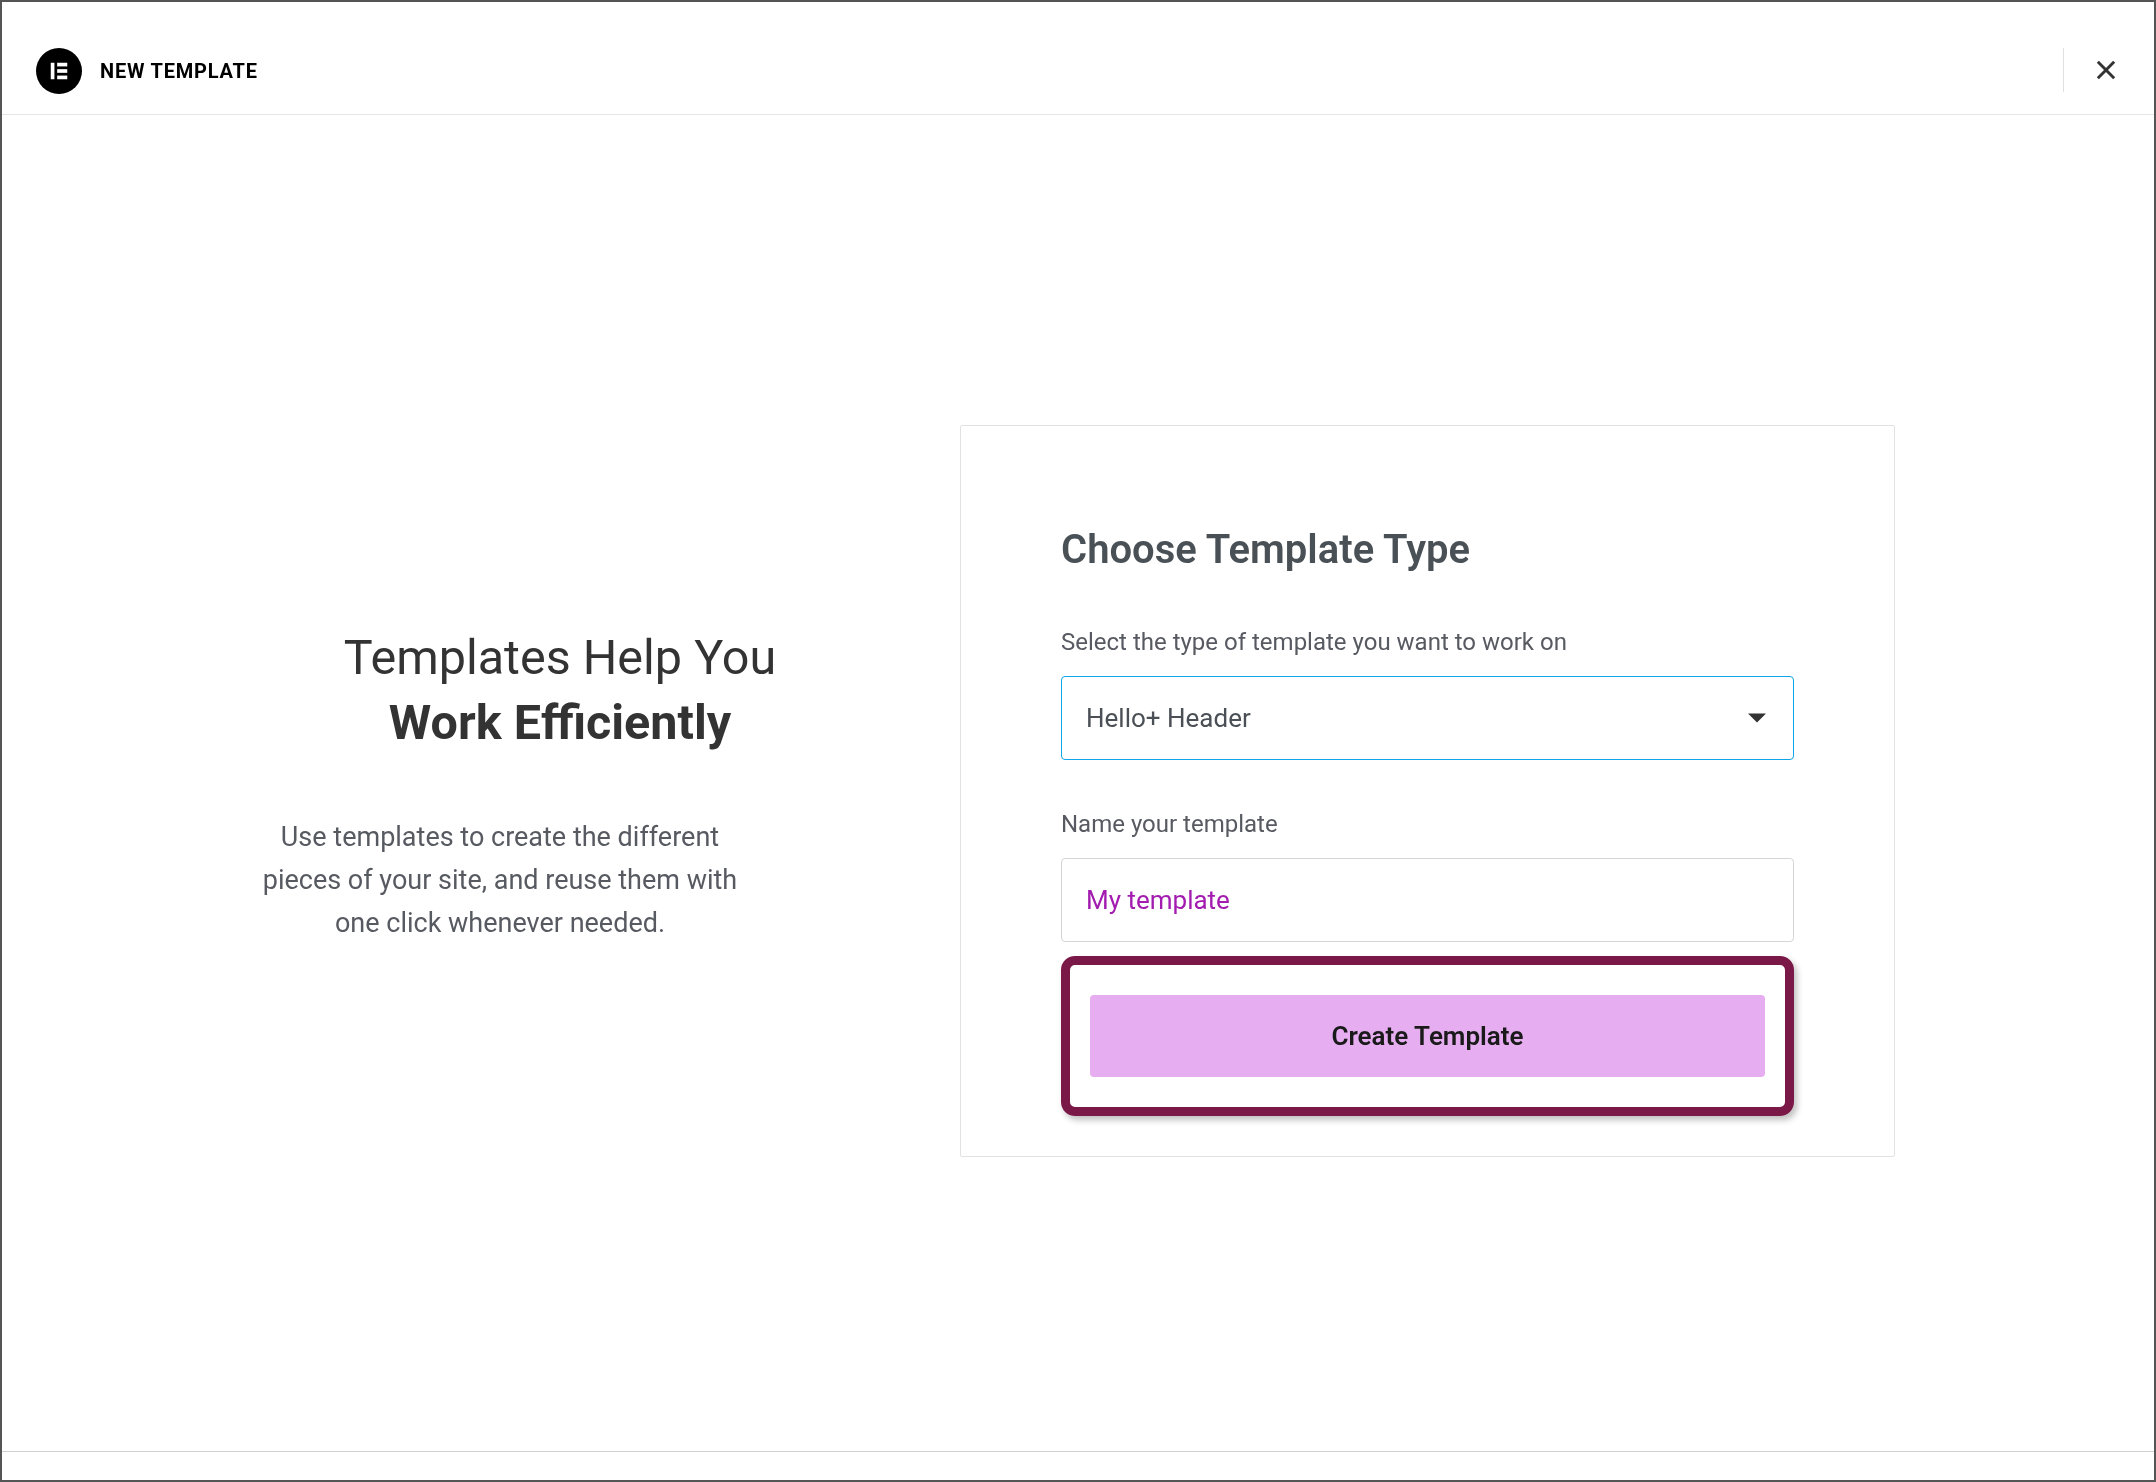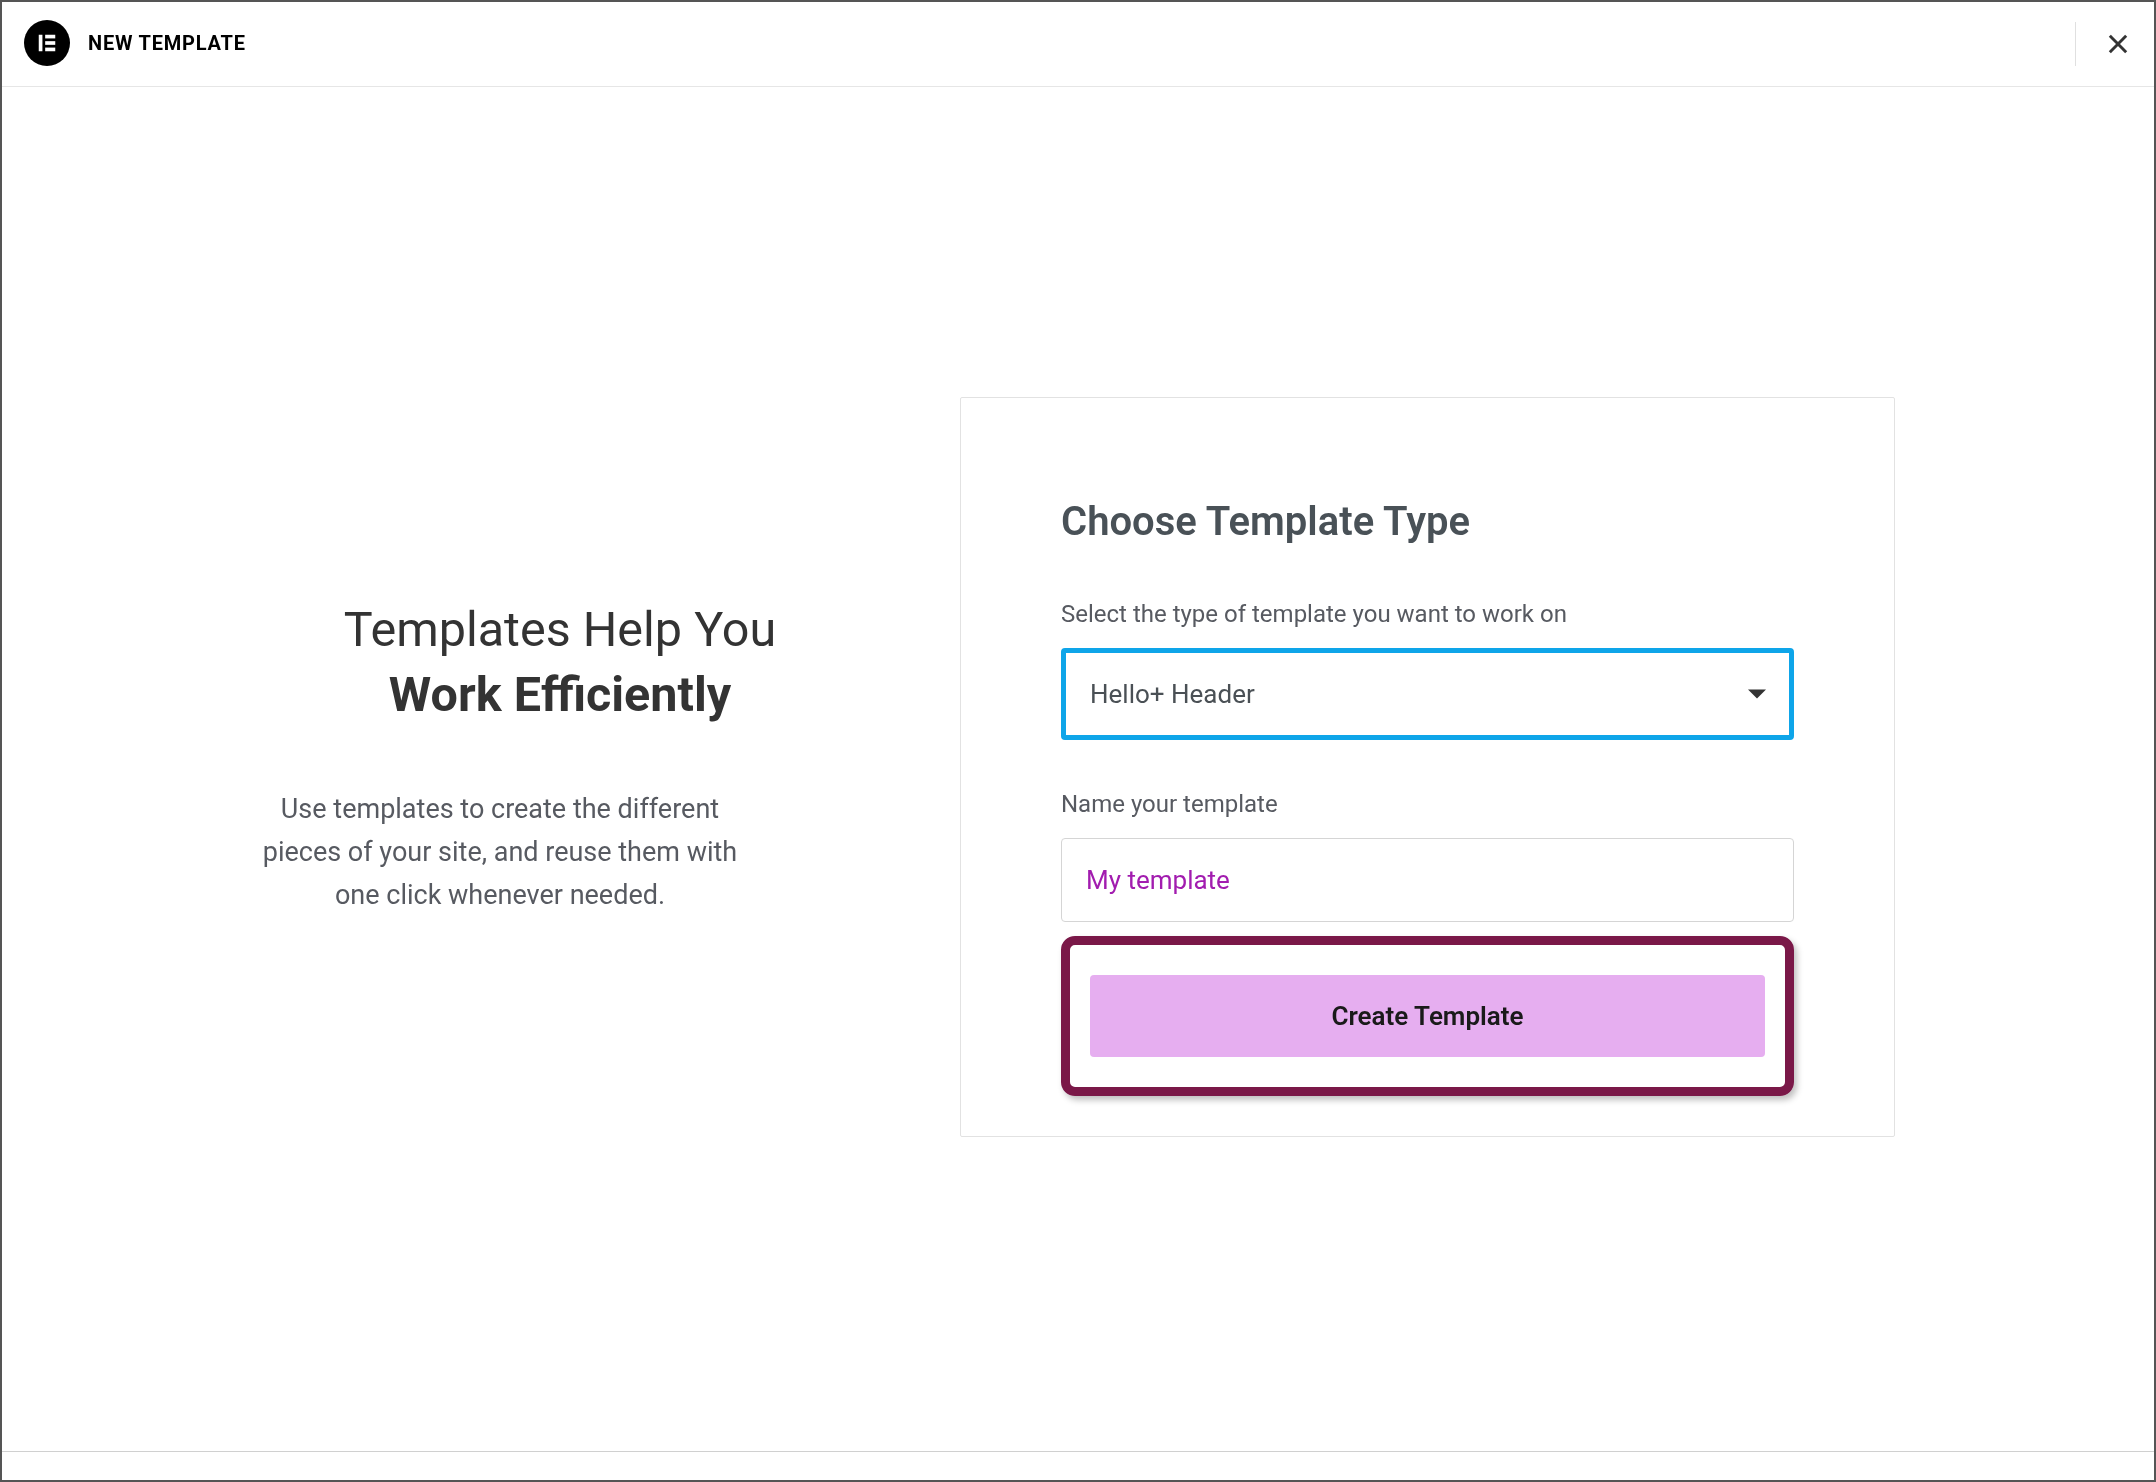--- a/index.html
+++ b/index.html
@@ -9,24 +9,25 @@
     }
     body {
       font-family: -apple-system, BlinkMacSystemFont, 'Segoe UI', Roboto, Helvetica, Arial, sans-serif;
       background: #fff;
       width: 2156px;
       height: 1482px;
       transform-origin: top left;
     }
     .header {
       display: flex;
-      align-items: flex-end;
+      align-items: flex-start;
       justify-content: space-between;
-      padding: 20px 24px;
+      padding: 20px 36px;
       border-bottom: 1px solid #e6e6e6;
+      margin-top: 28px;
     }
     .header-left {
       display: flex;
       align-items: center;
       gap: 18px;
     }
     .logo {
       width: 46px;
       height: 46px;
       background: #000;
@@ -105,21 +106,21 @@
     }
     .select-wrapper {
       position: relative;
       margin-bottom: 50px;
     }
     .select-field {
       width: 100%;
       padding: 26px 24px;
       font-size: 26px;
       color: #4a5055;
-      border: 5px solid #0ea5e9;
+      border: 1px solid #0ea5e9;
       border-radius: 4px;
       background: #fff;
       appearance: none;
       cursor: pointer;
       font-family: inherit;
     }
     .select-caret {
       position: absolute;
       right: 28px;
       top: 50%;

